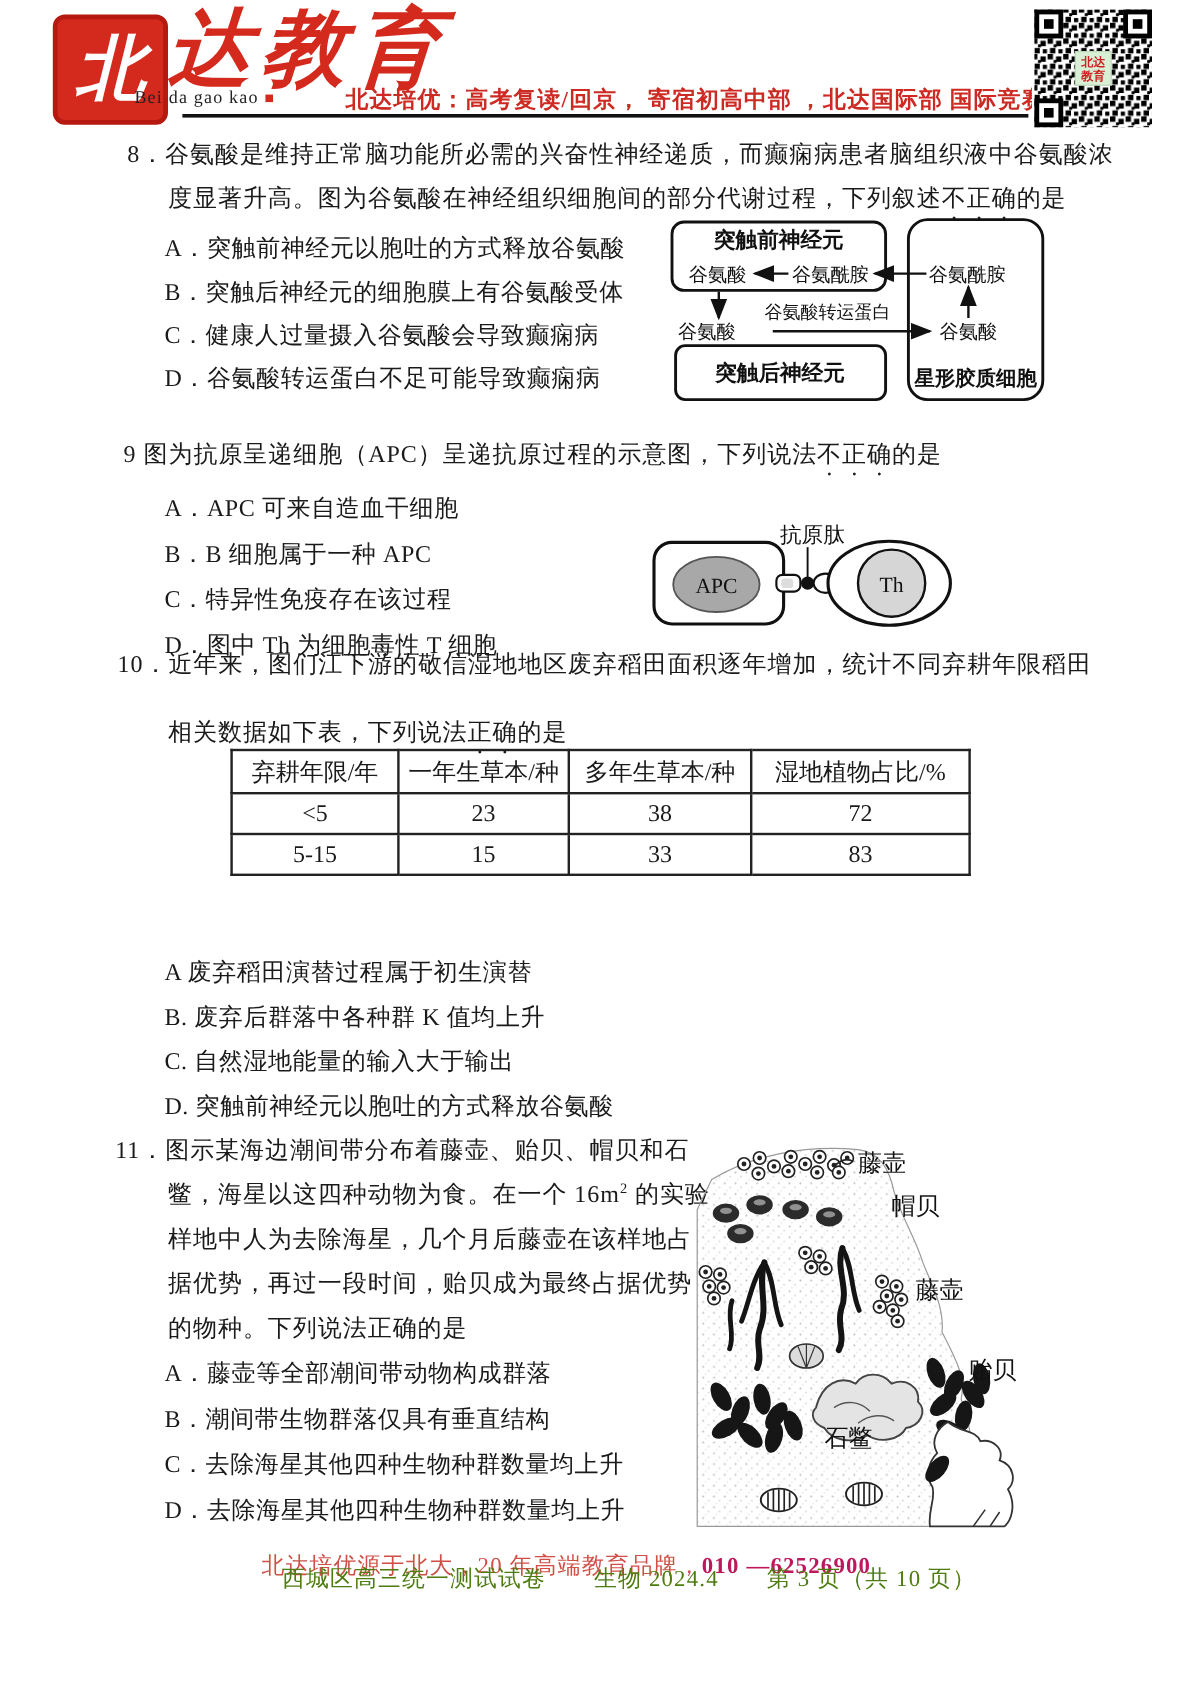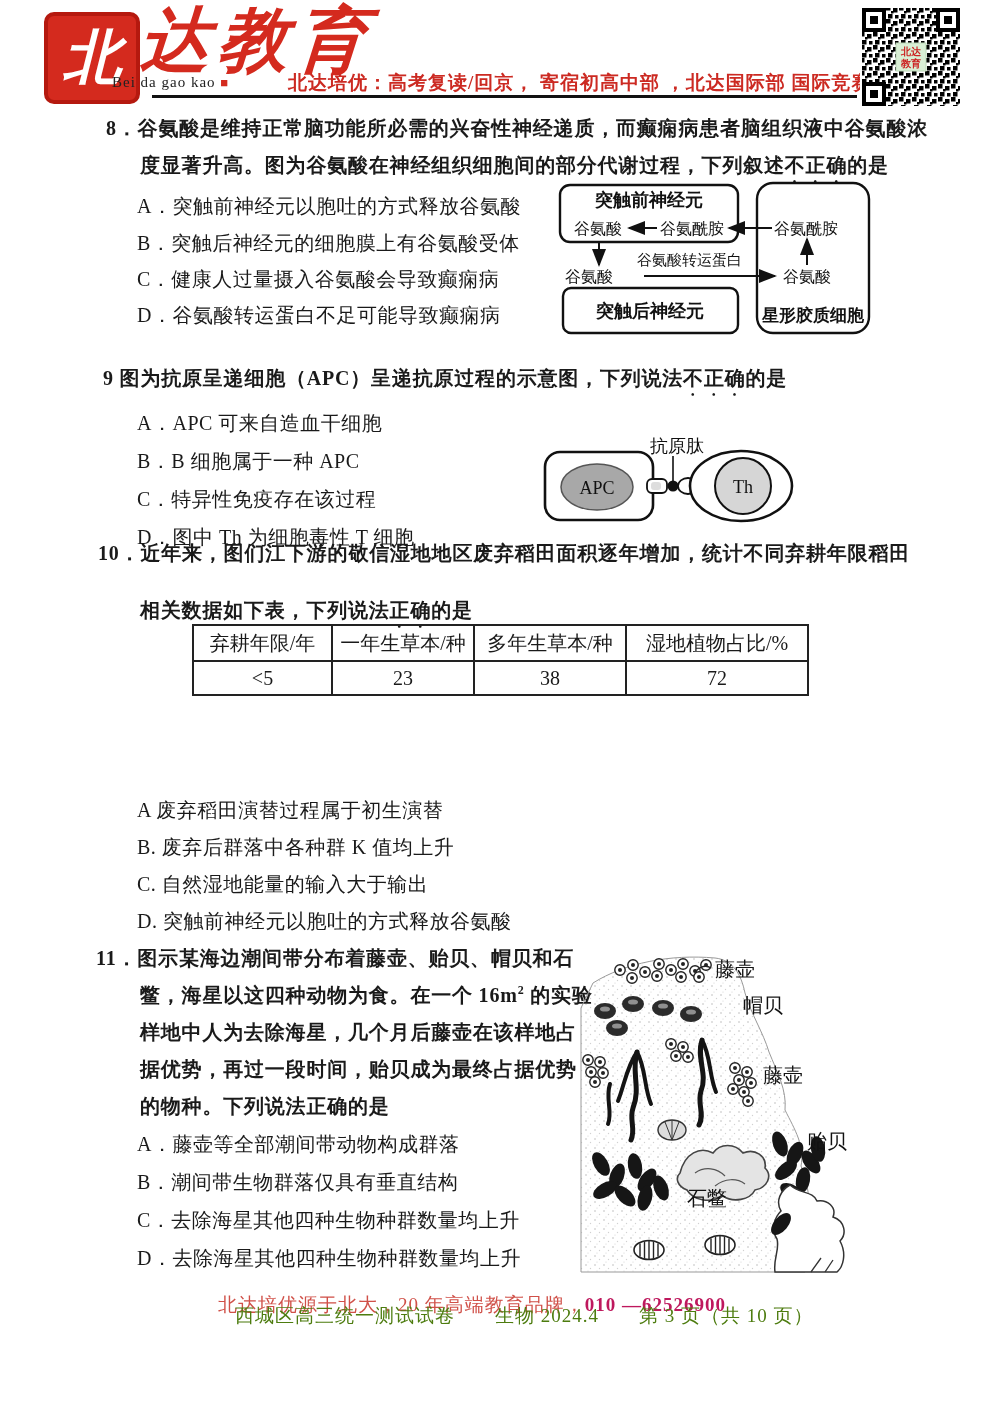--- a/index.html
+++ b/index.html
@@ -1,19 +1,19 @@
 <!DOCTYPE html>
 <html><head>
 <meta charset="utf-8">
 <style>
   html,body{margin:0;padding:0;background:#e8e8e8;}
   #page{position:relative;width:992px;height:1402px;background:#ffffff;margin:0 auto;
         font-family:"Liberation Serif","DejaVu Serif",serif;color:#1a1a1a;overflow:hidden;}
   .abs{position:absolute;}
-  .line{position:absolute;white-space:nowrap;font-size:20px;letter-spacing:0.8px;font-weight:bold;}
+  .line{position:absolute;white-space:nowrap;font-size:20px;letter-spacing:0.8px;}
   .opt{position:absolute;white-space:nowrap;font-size:20px;letter-spacing:0.5px;}
   .emph{-webkit-text-emphasis:filled dot;-webkit-text-emphasis-position:under left;
         text-emphasis:filled dot;text-emphasis-position:under left;}
   
   #seal{position:absolute;left:44px;top:12px;width:88px;height:84px;background:#d42a1e;
         border:4px solid #b5190f;border-radius:10px;color:#fff;font-size:58px;font-weight:bold;
         display:flex;align-items:center;justify-content:center;font-style:italic;}
   #brand{position:absolute;left:140px;top:-6px;font-size:70px;font-weight:bold;font-style:italic;
          color:#d42a1e;letter-spacing:8px;transform:skewX(-4deg);}
   #pinyin{position:absolute;left:112px;top:74px;font-size:15px;font-weight:normal;letter-spacing:1px;color:#222;}
@@ -164,20 +164,26 @@
           <th class="c3">湿地植物占比/%</th>
         </tr>
       </thead>
       <tbody>
         <tr>
           <td>&lt;5</td>
           <td>23</td>
           <td>38</td>
           <td>72</td>
         </tr>
+        <tr>
+          <td>5-15</td>
+          <td>15</td>
+          <td>33</td>
+          <td>83</td>
+        </tr>
       </tbody>
     </table>
 
     <div class="opt" style="left:137px;top:797px">A  废弃稻田演替过程属于初生演替</div>
     <div class="opt" style="left:137px;top:834px">B. 废弃后群落中各种群 K 值均上升</div>
     <div class="opt" style="left:137px;top:871px">C. 自然湿地能量的输入大于输出</div>
     <div class="opt" style="left:137px;top:908px">D. 突触前神经元以胞吐的方式释放谷氨酸</div>
   </div>
 
   <div>

